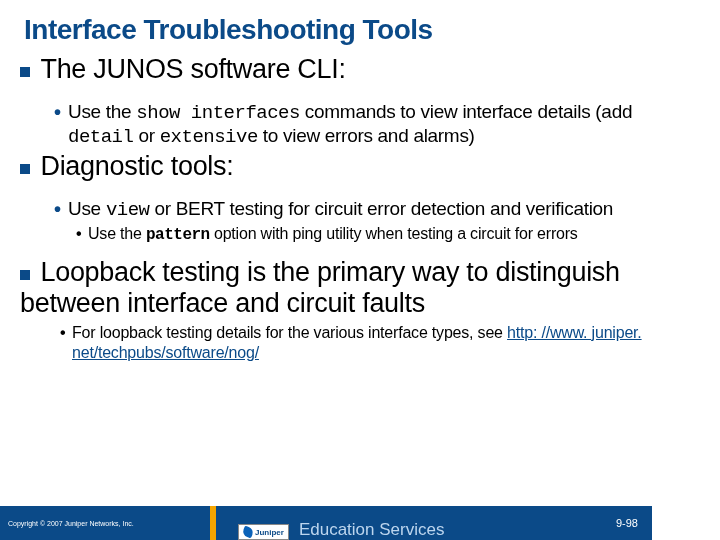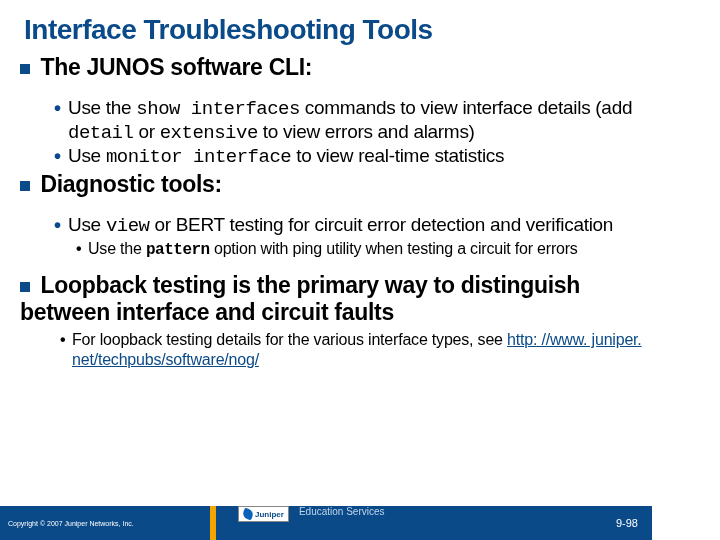--- a/index.html
+++ b/index.html
@@ -3,54 +3,53 @@
 <meta charset="utf-8">
 <style>
   * { margin: 0; padding: 0; box-sizing: border-box; }
   html, body { width: 720px; height: 540px; font-family: Arial, Helvetica, sans-serif; background: #fff; overflow: hidden; }
   .slide { width: 652px; height: 540px; position: relative; display: flex; flex-direction: column; }
   .title { font-size: 28px; font-weight: 800; color: #0b4a88; padding: 14px 0 8px 24px; letter-spacing: -0.5px; font-family: Arial, sans-serif; }
   .content { flex: 1; padding: 0 10px 0 20px; color: #000; }
   ul.top { list-style: none; }
   ul.top > li { margin: 0 0 2px 0; }
   .sq-bul { display: inline-block; width: 10px; height: 10px; background: #0b4a88; vertical-align: baseline; margin-right: 6px; transform: translateY(-1px); }
-  .top-text { font-size: 23px; font-weight: 700; letter-spacing: -0.3px; }
+  .top-text { font-size: 27px; font-weight: 400; letter-spacing: -0.3px; }
   ul.sub { list-style: none; padding-left: 34px; margin-top: 16px; }
   ul.sub > li { font-size: 19px; line-height: 1.15; letter-spacing: -0.3px; position: relative; padding-left: 14px; }
   ul.sub > li::before { content: "•"; position: absolute; left: 0; top: 0; color: #0b4a88; font-size: 20px; font-weight: bold; }
   ul.subsub { list-style: none; padding-left: 56px; margin-top: 2px; }
   ul.subsub > li { font-size: 16px; line-height: 1.25; letter-spacing: -0.2px; position: relative; padding-left: 12px; }
   ul.subsub > li::before { content: "•"; position: absolute; left: 0; top: 0; color: #000; font-size: 16px; font-weight: bold; }
   .mono { font-family: "Courier New", monospace; font-weight: 400; letter-spacing: -0.5px; }
   .monob { font-family: "Courier New", monospace; font-weight: bold; letter-spacing: -0.5px; text-align: center; }
   a.link { color: #0b4a88; text-decoration: underline; }
   .footer { height: 34px; display: flex; align-items: stretch; }
   .f-left { background: #0b4a88; color: #fff; display: flex; align-items: center; padding-left: 8px; font-size: 7px; width: 210px; white-space: nowrap; }
-  .f-mid { flex: 1; background: linear-gradient(to right, #f5a500 0%, #f5a500 6px, #0b4a88 6px, #0b4a88 100%); display: flex; align-items: flex-start; justify-content: flex-start; padding-left: 28px; }
+  .f-mid { flex: 1; background: linear-gradient(to right, #f5a500 0%, #f5a500 6px, #0b4a88 6px, #0b4a88 100%); display: flex; align-items: flex-end; justify-content: flex-start; padding-left: 28px; }
   .logo-wrap { display: flex; align-items: center; gap: 6px; }
   .logo-box { background: #fff; color: #0b4a88; font-size: 8px; font-weight: bold; padding: 2px 4px; border: 1px solid #888; display: inline-flex; align-items: center; gap: 2px; }
   .leaf { width: 10px; height: 10px; background: #0b62b8; border-radius: 2px 6px 2px 6px; transform: rotate(20deg); display: inline-block; }
-  .edu { color: #bcd5ee; font-size: 10px; margin-left: 10px; }
+  .edu { color: #bcd5ee; font-size: 17px; margin-left: 10px; }
   .f-right { background: #0b4a88; color: #fff; display: flex; align-items: center; justify-content: flex-end; padding-right: 14px; font-size: 11px; width: 70px; }
 </style>
 </head>
 <body>
 
 <div class="slide">
   <div class="title">Interface Troubleshooting Tools</div>
 
   <div class="content">
     <ul class="top">
 
       <li>
         <span class="sq-bul"></span>
         <span class="top-text">The JUNOS software CLI:</span>
         <ul class="sub">
           <li>Use the <span class="mono">show interfaces</span> commands to view interface details (add <span class="mono">detail</span> or <span class="mono">extensive</span> to view errors and alarms)</li>
-          <li>Use <span class="mono">monitor interface</span> to view real-time statistics</li>
         </ul>
       </li>
 
       <li style="margin-top:2px;">
         <span class="sq-bul"></span>
         <span class="top-text">Diagnostic tools:</span>
         <ul class="sub">
           <li>Use <span class="mono">view</span> or BERT testing for circuit error detection and verification</li>
         </ul>
         <ul class="subsub">

